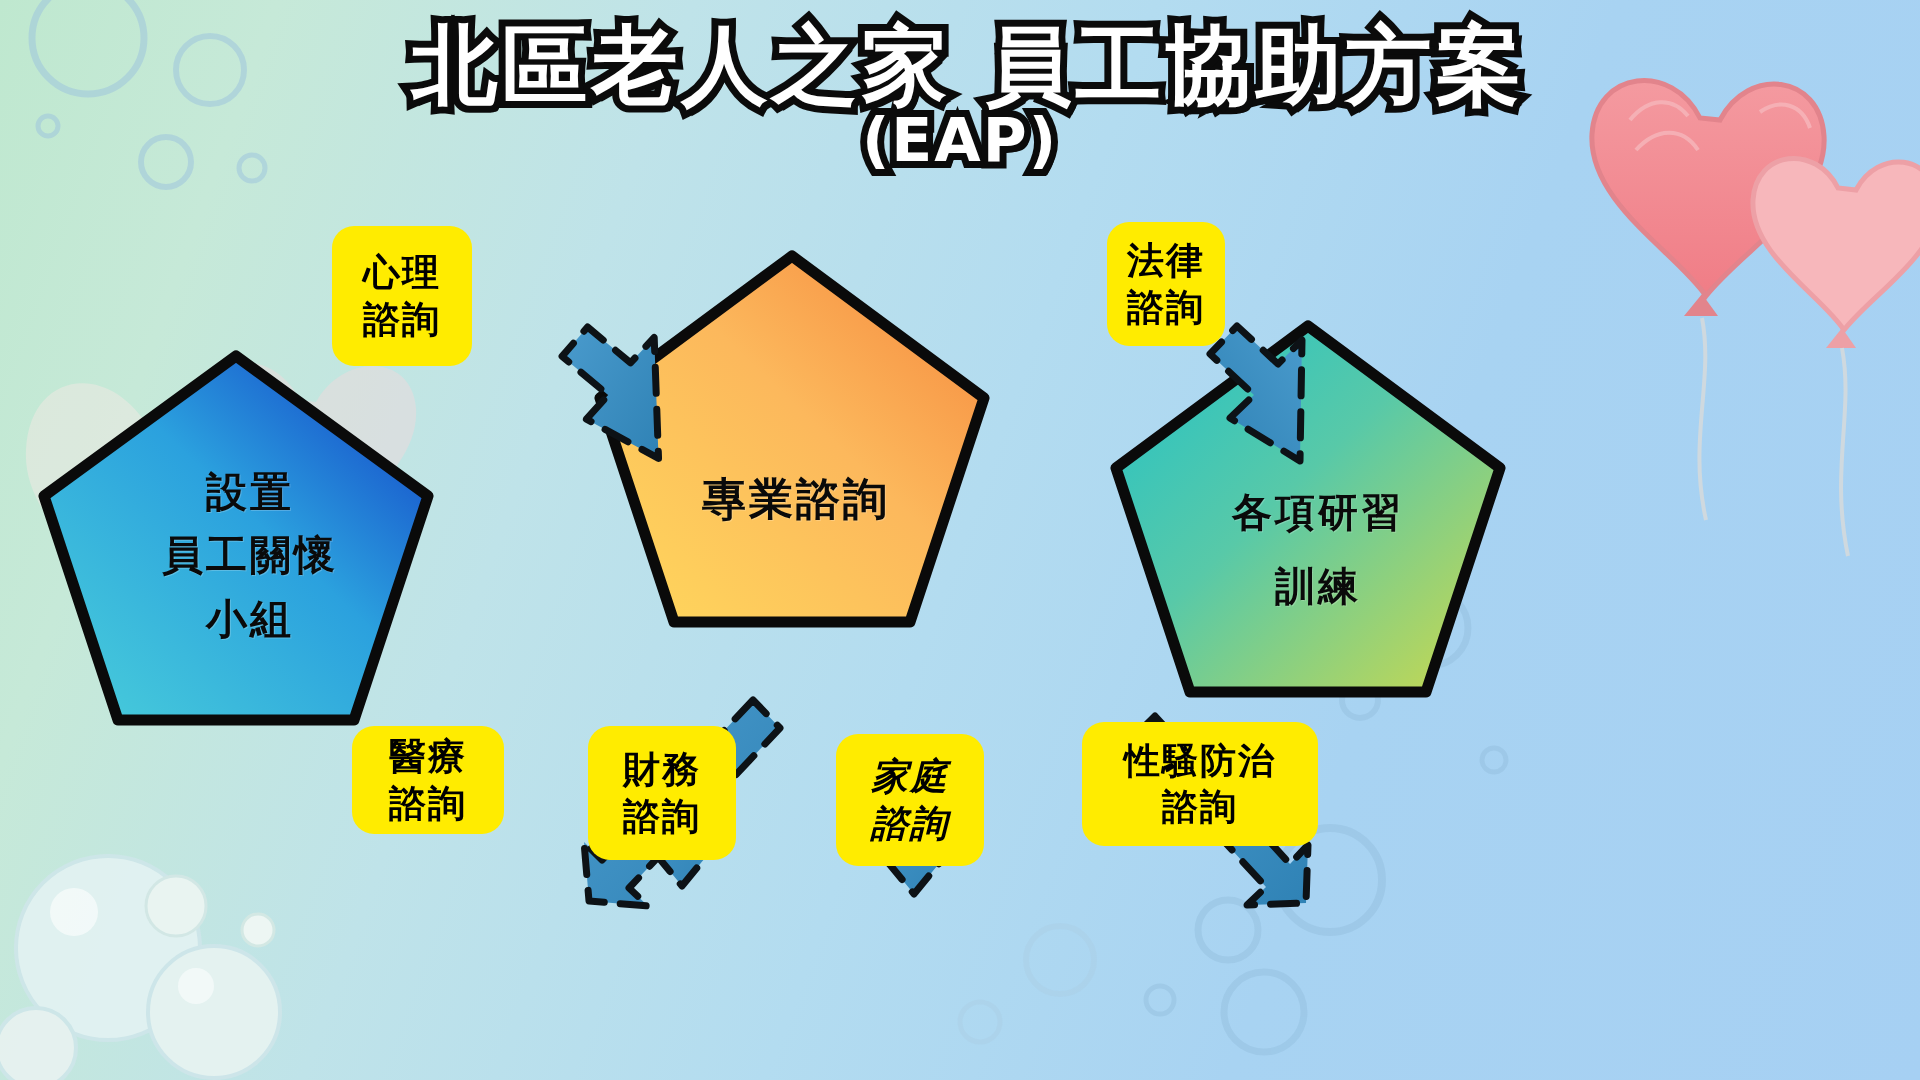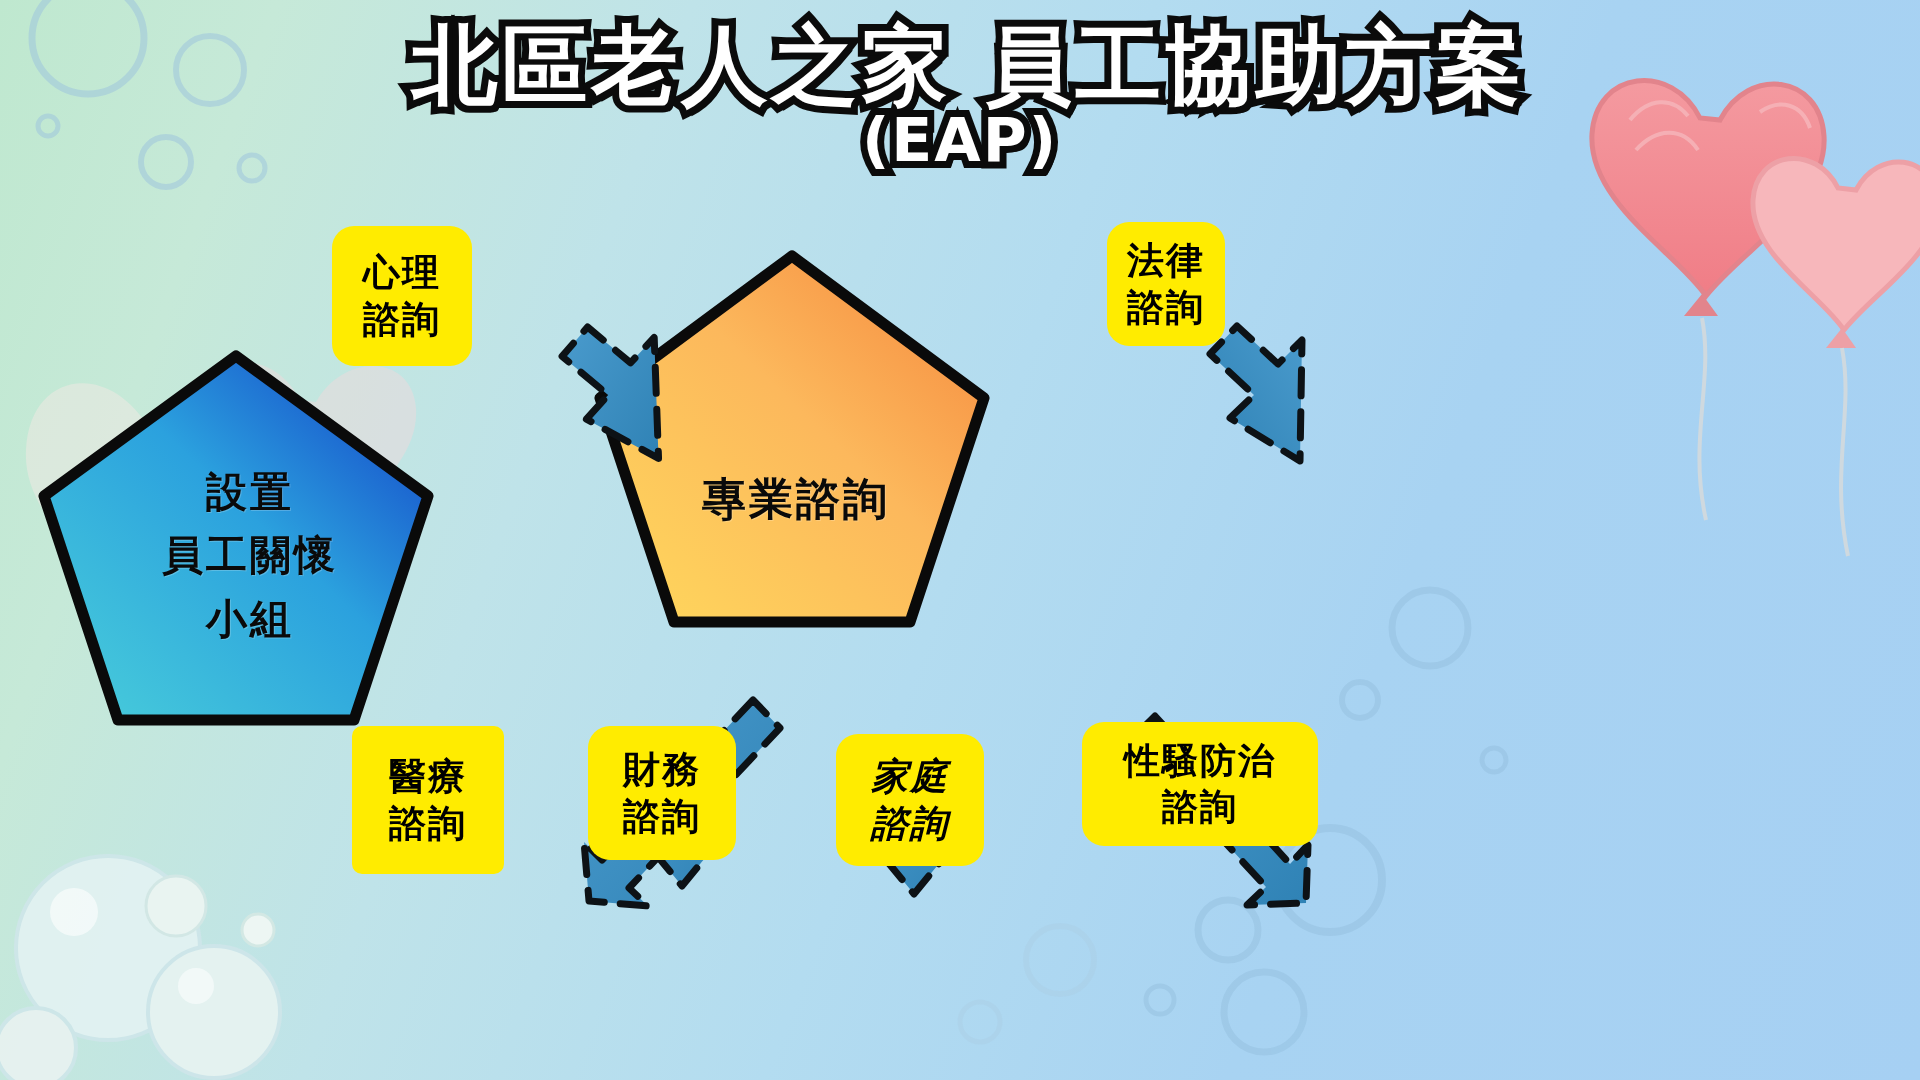--- a/index.html
+++ b/index.html
@@ -82,21 +82,21 @@
     box-sizing:border-box;
   }
   .tag span{
     font-family:"DejaVu Sans","Liberation Sans",sans-serif;
     font-weight:bold;color:#000;
     font-size:37px;line-height:1.28;letter-spacing:2px;
     white-space:pre-line;
   }
   #tag-psych{left:332px;top:226px;width:140px;height:140px;}
   #tag-legal{left:1098px;top:222px;width:118px;height:124px;margin-left:9px;}
-  #tag-medical{left:352px;top:726px;width:152px;height:148px;border-radius:10px;}
+  #tag-medical{left:352px;top:726px;width:152px;height:108px;}
   #tag-finance{left:588px;top:726px;width:148px;height:134px;align-items:center;}
   #tag-family{left:836px;top:734px;width:148px;height:132px;font-style:italic;}
   #tag-harass{left:1082px;top:722px;width:236px;height:124px;}
   #tag-harass span{font-size:36px;}
 </style>
 </head>
 <body>
 
 <div id="stage">
 
@@ -223,20 +223,34 @@
           <stop offset="0%" stop-color="#ffd95c"></stop>
           <stop offset="55%" stop-color="#fcb85c"></stop>
           <stop offset="100%" stop-color="#f5863c"></stop>
         </linearGradient>
       </defs>
       <polygon points="200,8 392,150 318,374 82,374 8,150" fill="url(#gCenter)" stroke="#0a0a0a" stroke-width="11" stroke-linejoin="round"></polygon>
     </svg>
     <div class="pent-label">專業諮詢</div>
   </div>
 
+  <div class="pent" id="pent-right">
+    <svg width="400" height="382" viewBox="0 0 400 382" xmlns="http://www.w3.org/2000/svg">
+      <defs>
+        <linearGradient id="gRight" x1="0" y1="0" x2="1" y2="1">
+          <stop offset="0%" stop-color="#22c2c8"></stop>
+          <stop offset="45%" stop-color="#58c9a8"></stop>
+          <stop offset="100%" stop-color="#cfd94a"></stop>
+        </linearGradient>
+      </defs>
+      <polygon points="200,8 392,150 318,374 82,374 8,150" fill="url(#gRight)" stroke="#0a0a0a" stroke-width="11" stroke-linejoin="round"></polygon>
+    </svg>
+    <div class="pent-label">各項研習
+訓練</div>
+  </div>
 
   <div class="tag" id="tag-psych">
     <span>心理
 諮詢</span>
   </div>
   <div class="tag" id="tag-legal">
     <span>法律
 諮詢</span>
   </div>
   <div class="tag" id="tag-medical">

